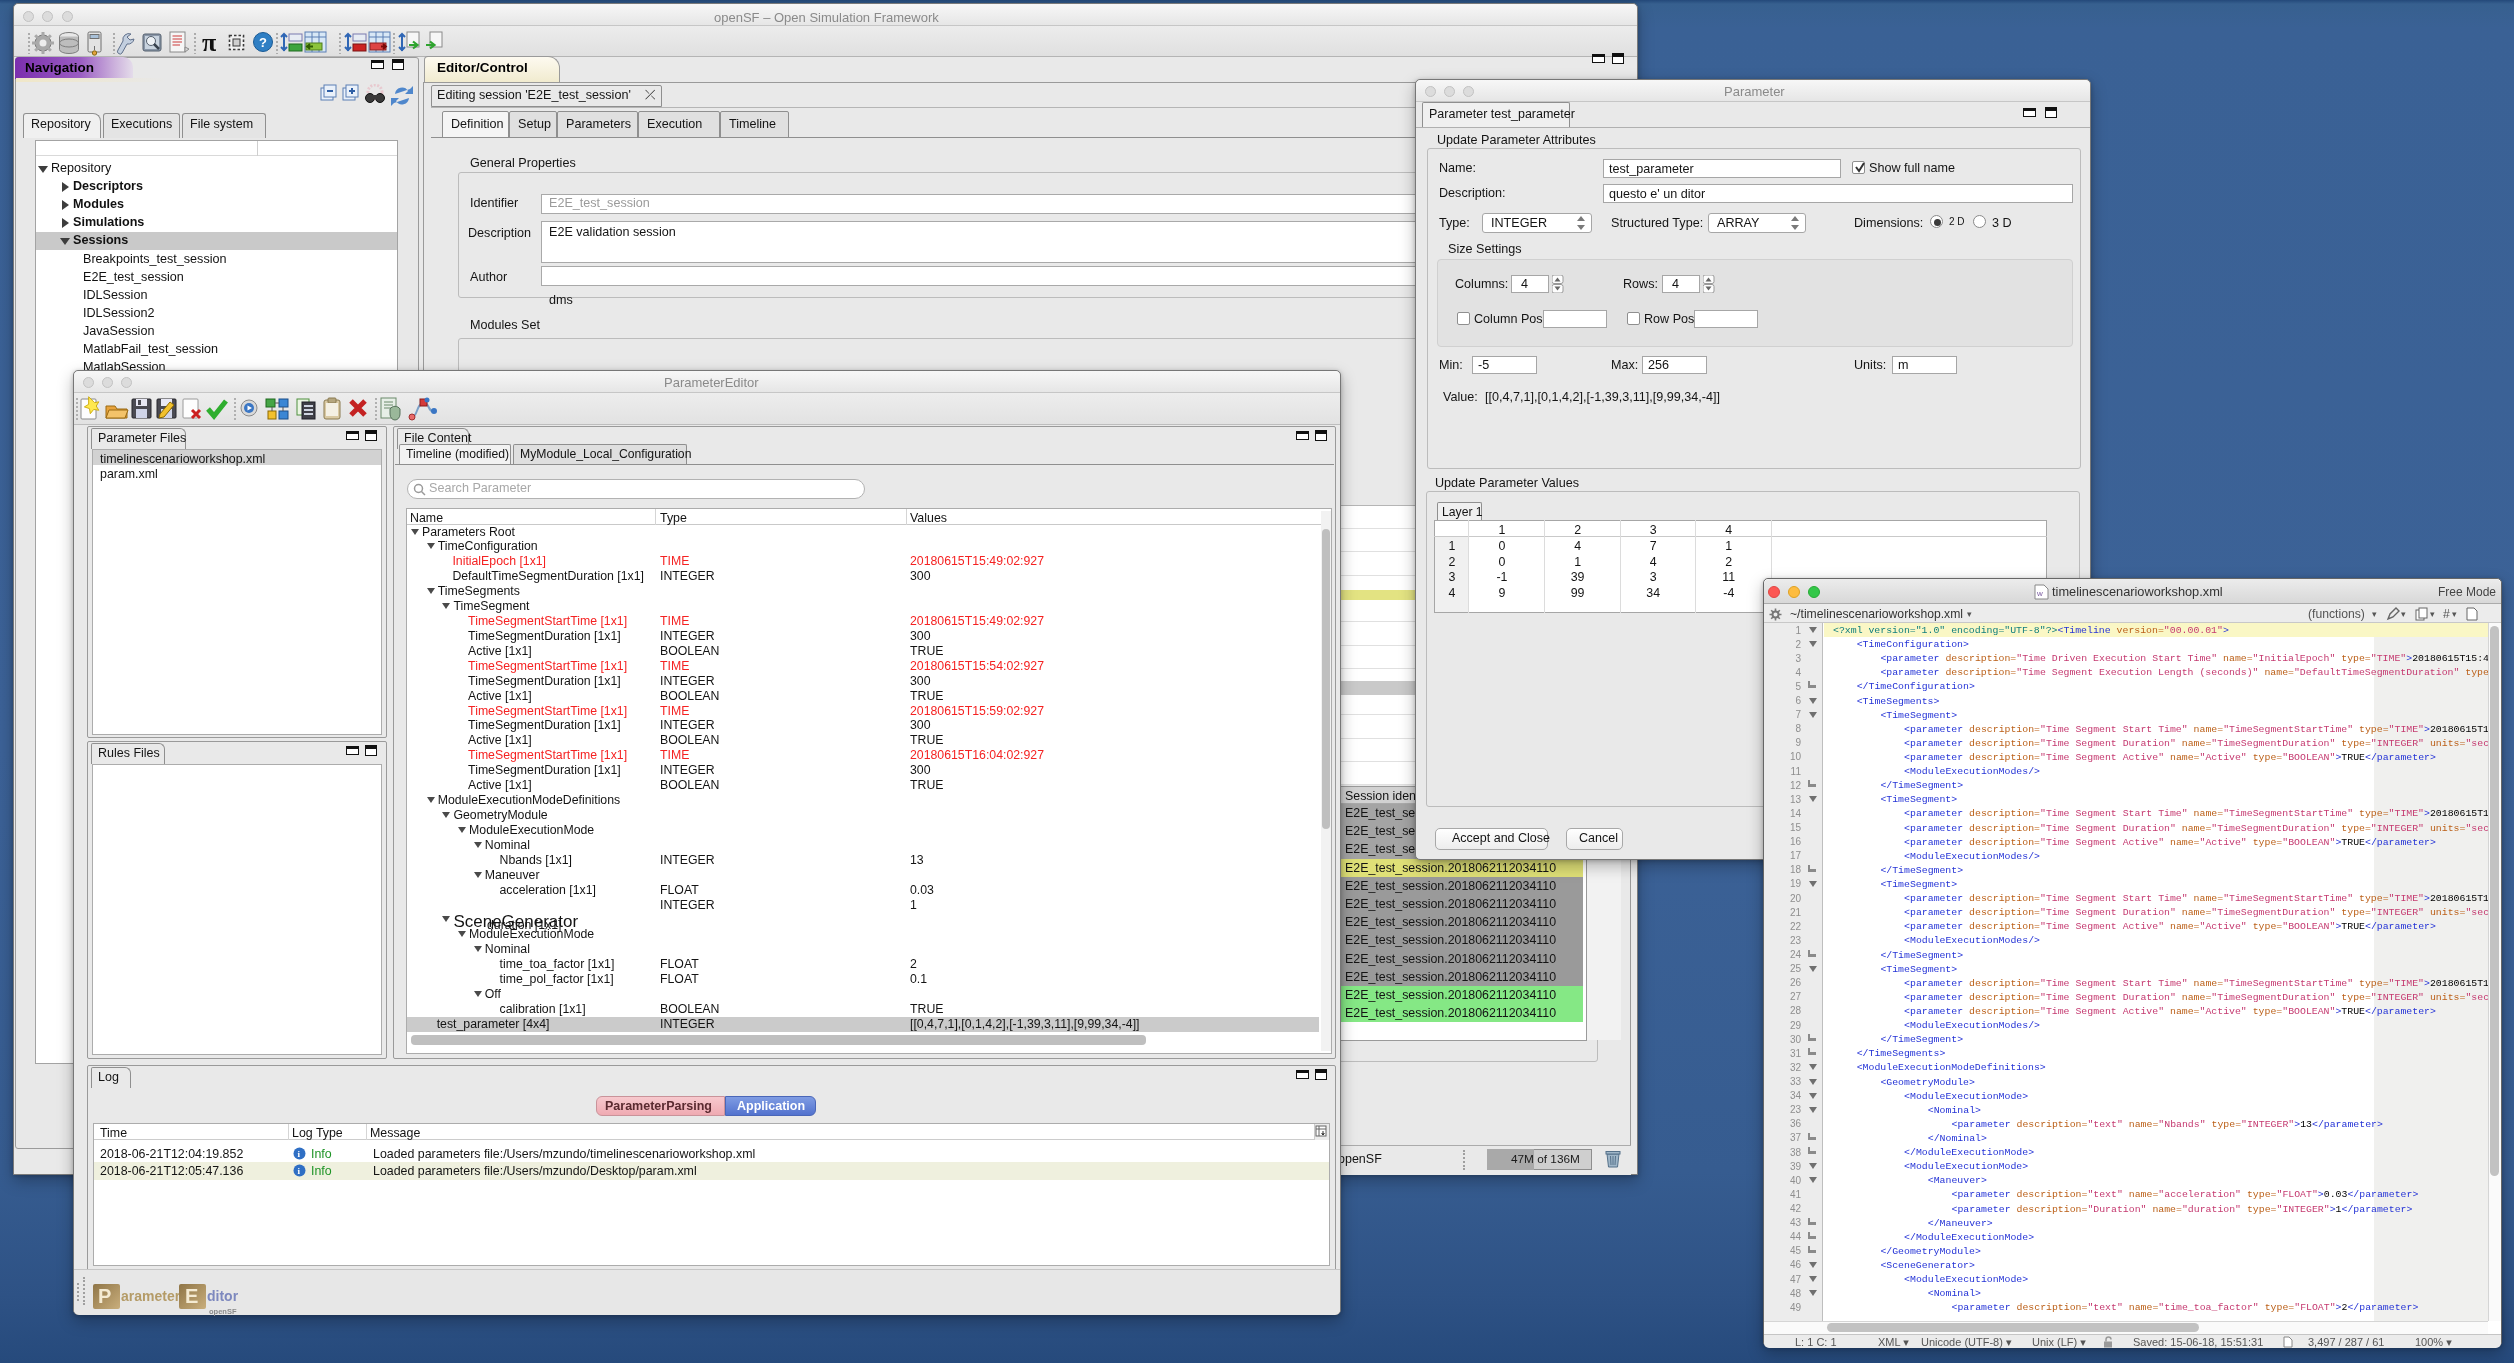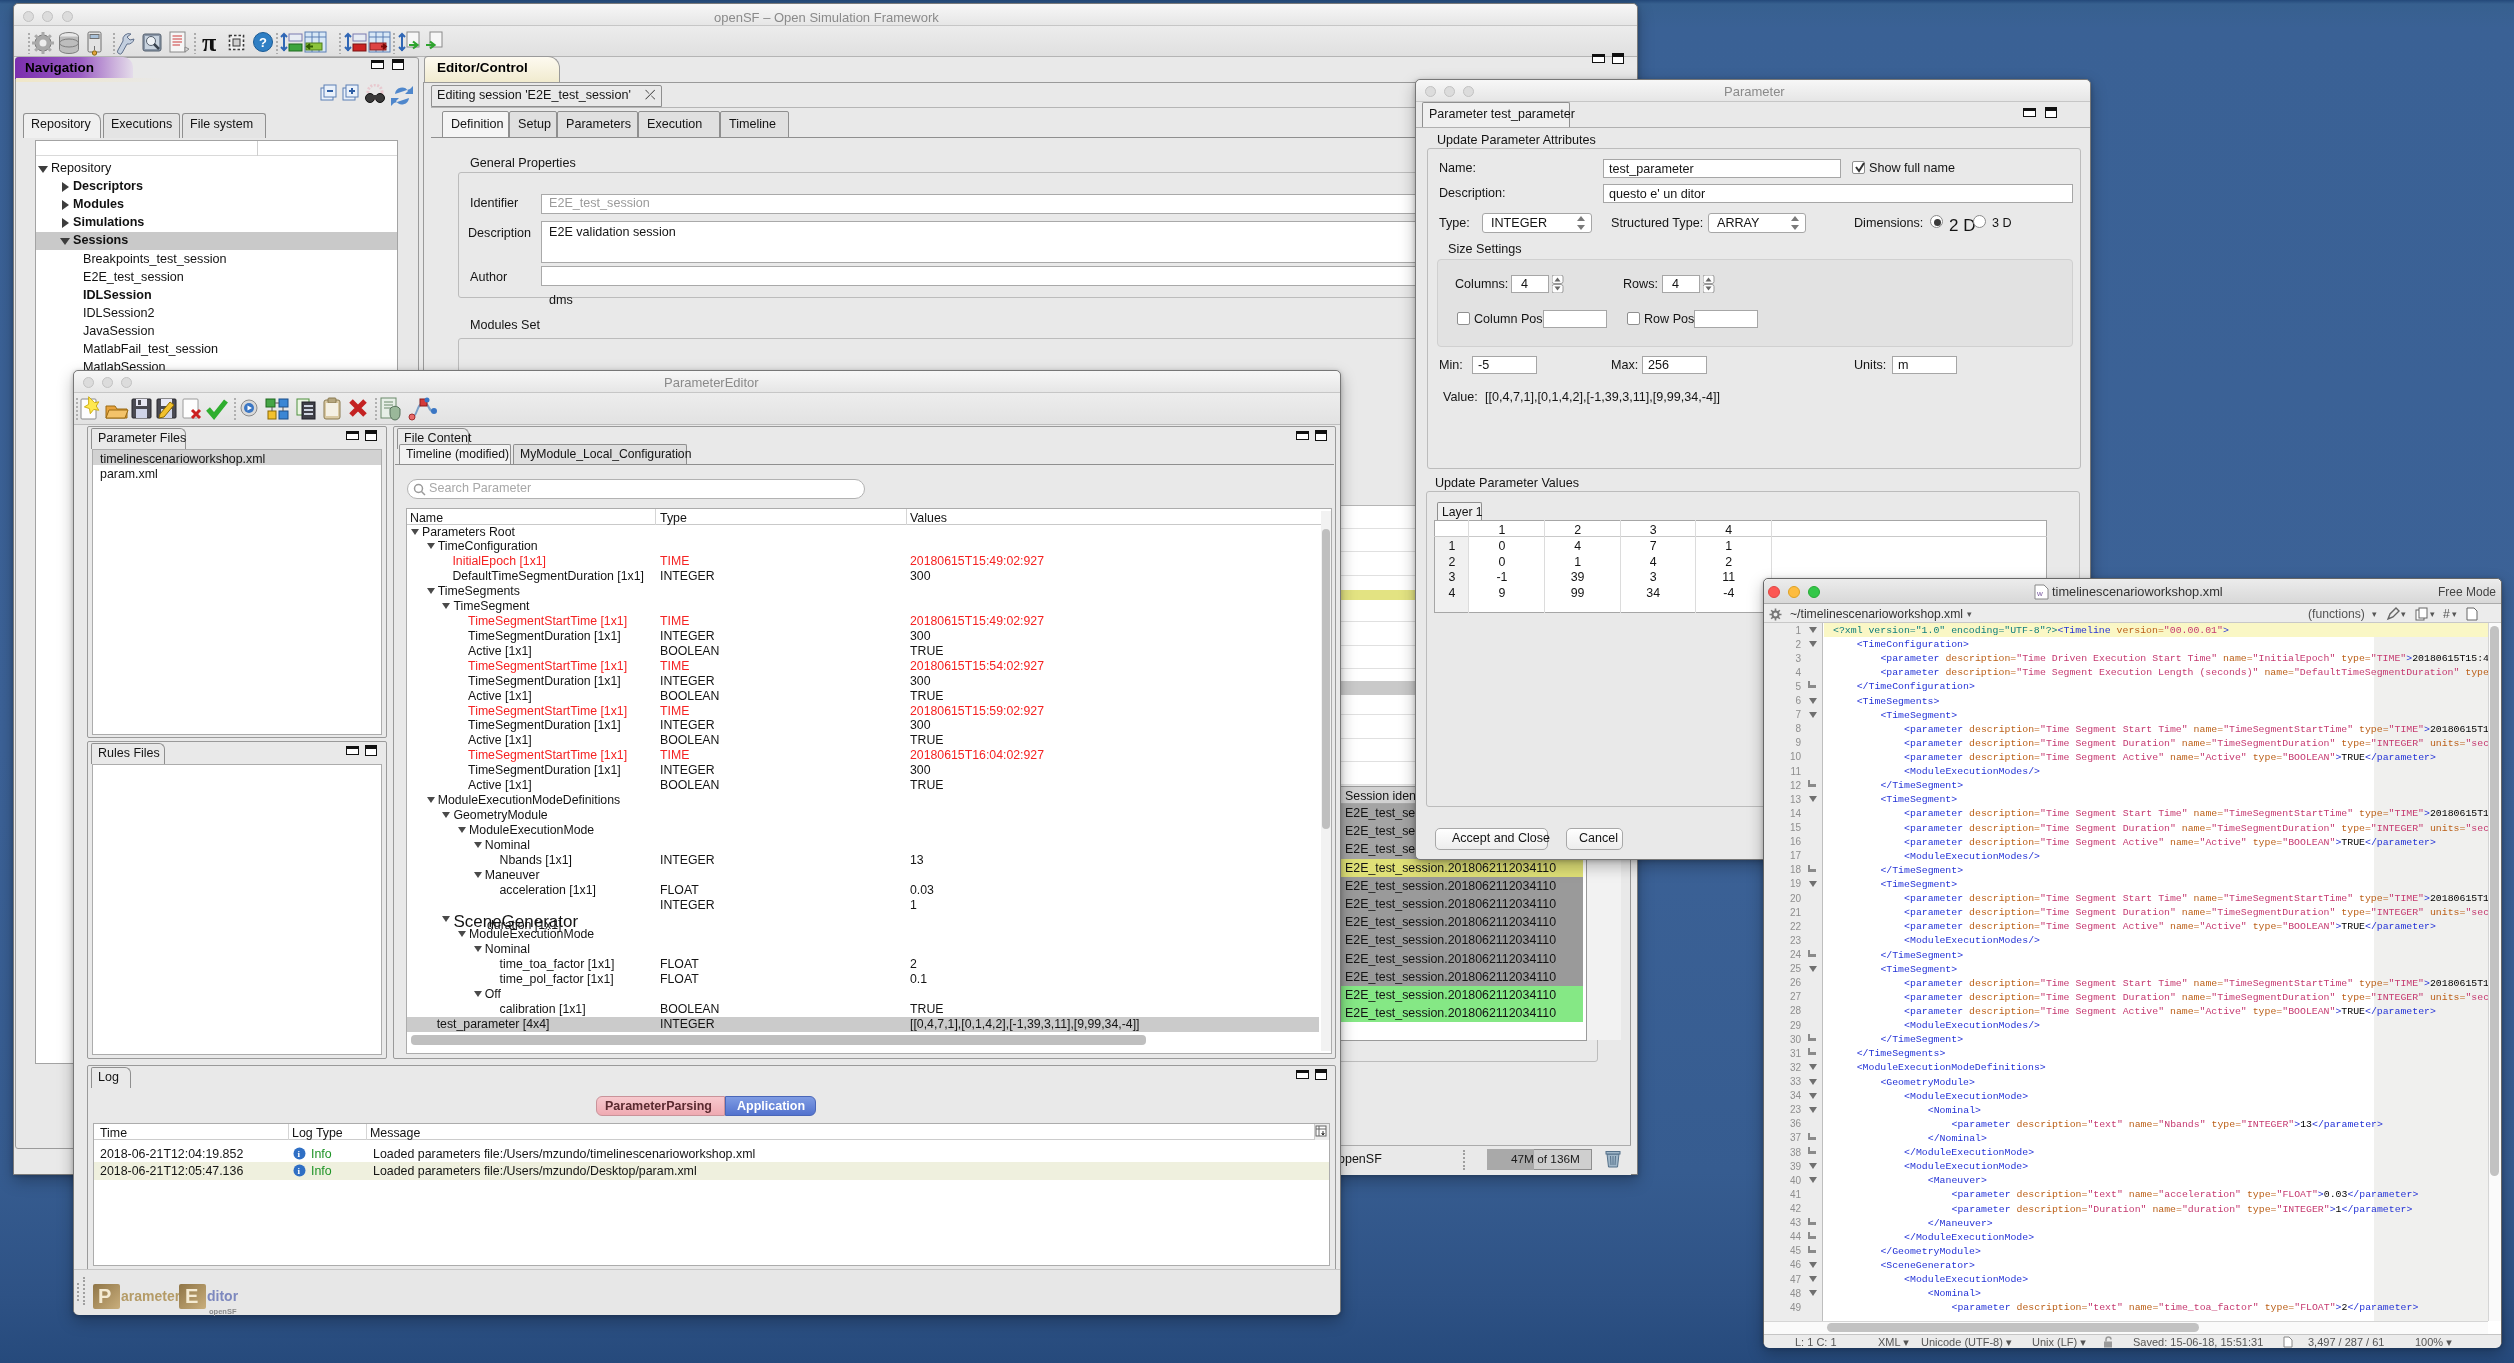--- a/index.html
+++ b/index.html
@@ -160,21 +160,21 @@
 <div class="abs" style="left:59px;top:175.1px;font-size:12.6px;color:#111;font-weight:bold;white-space:nowrap;">Descriptors</div>
 <div class="abs" style="left:48px;top:196.2px;width:0;height:0;border-top:5px solid transparent;border-bottom:5px solid transparent;border-left:7px solid #3d3d3d;"></div>
 <div class="abs" style="left:59px;top:193.2px;font-size:12.6px;color:#111;font-weight:bold;white-space:nowrap;">Modules</div>
 <div class="abs" style="left:48px;top:214.3px;width:0;height:0;border-top:5px solid transparent;border-bottom:5px solid transparent;border-left:7px solid #3d3d3d;"></div>
 <div class="abs" style="left:59px;top:211.3px;font-size:12.6px;color:#111;font-weight:bold;white-space:nowrap;">Simulations</div>
 <div class="abs" style="left:22px;top:228.4px;width:361px;height:18px;background:#c9c9c9;"></div>
 <div class="abs" style="left:46px;top:234.4px;width:0;height:0;border-left:5px solid transparent;border-right:5px solid transparent;border-top:7px solid #3d3d3d;"></div>
 <div class="abs" style="left:59px;top:229.4px;font-size:12.6px;color:#111;font-weight:bold;white-space:nowrap;">Sessions</div>
 <div class="abs" style="left:69px;top:247.5px;font-size:12.6px;color:#111;font-weight:normal;white-space:nowrap;">Breakpoints_test_session</div>
 <div class="abs" style="left:69px;top:265.6px;font-size:12.6px;color:#111;font-weight:normal;white-space:nowrap;">E2E_test_session</div>
-<div class="abs" style="left:69px;top:283.7px;font-size:12.6px;color:#111;font-weight:bold;white-space:nowrap;text-align:right;">IDLSession</div>
+<div class="abs" style="left:69px;top:283.7px;font-size:12.6px;color:#111;font-weight:normal;white-space:nowrap;text-align:right;">IDLSession</div>
 <div class="abs" style="left:69px;top:301.8px;font-size:12.6px;color:#111;font-weight:normal;white-space:nowrap;">IDLSession2</div>
 <div class="abs" style="left:69px;top:319.9px;font-size:12.6px;color:#111;font-weight:normal;white-space:nowrap;">JavaSession</div>
 <div class="abs" style="left:69px;top:338px;font-size:12.6px;color:#111;font-weight:normal;white-space:nowrap;">MatlabFail_test_session</div>
 <div class="abs" style="left:69px;top:356.1px;font-size:12.6px;color:#111;font-weight:normal;white-space:nowrap;">MatlabSession</div>
 </div>
   </div>
 <div class="abs" style="left:423px;top:56px;width:1209px;height:1119px;">
 <div class="abs" style="left:1px;top:0px;width:136px;height:26px;background:linear-gradient(#fdfaf0,#f1ebcf);border:1px solid #9a9a9a;border-bottom:none;border-radius:4px 12px 0 0;"></div>
 <div class="abs" style="left:14px;top:4px;font-size:13.5px;color:#000;font-weight:bold;white-space:nowrap;">Editor/Control</div>
 <div class="abs" style="left:0px;top:26px;width:1208px;height:1093px;background:#e9e9e9;border:1px solid #9a9a9a;"></div>
@@ -563,21 +563,21 @@
       </svg>
 <div class="abs" style="left:195px;top:136px;font-size:12.6px;color:#141414;font-weight:normal;white-space:nowrap;">Structured Type:</div>
 <div class="abs" style="left:292px;top:133px;width:98px;height:20px;background:#fff;border:1px solid #a6a6a6;border-radius:3px;"></div>
 <div class="abs" style="left:301px;top:136px;font-size:12.6px;color:#141414;font-weight:normal;white-space:nowrap;">ARRAY</div>
 <svg class="abs" style="left:373px;top:135px;" width="12" height="16">
         <path d="M6 1 l4 5 h-8z M6 15 l-4 -5 h8z" fill="#7a7a7a"></path>
       </svg>
 <div class="abs" style="left:438px;top:136px;font-size:12.6px;color:#141414;font-weight:normal;white-space:nowrap;">Dimensions:</div>
 <div class="abs" style="left:514px;top:135px;width:13px;height:13px;border-radius:50%;background:#fff;border:1px solid #8a8a8a;"></div>
 <div class="abs" style="left:517.5px;top:138.5px;width:7px;height:7px;border-radius:50%;background:#3a3a3a;"></div>
-<div class="abs" style="left:533px;top:136px;font-size:17px;color:#141414;font-weight:normal;white-space:nowrap;">2 D</div>
+<div class="abs" style="left:533px;top:136px;font-size:10px;color:#141414;font-weight:normal;white-space:nowrap;">2 D</div>
 <div class="abs" style="left:557px;top:135px;width:13px;height:13px;border-radius:50%;background:#fff;border:1px solid #8a8a8a;"></div>
 <div class="abs" style="left:576px;top:136px;font-size:12.6px;color:#141414;font-weight:normal;white-space:nowrap;">3 D</div>
 <div class="abs" style="left:32px;top:162px;font-size:12.6px;color:#141414;font-weight:normal;white-space:nowrap;">Size Settings</div>
 <div class="abs" style="left:21px;top:179px;width:636px;height:88px;background:#e2e2e2;border:1px solid #d0d0d0;border-radius:4px;"></div>
 <div class="abs" style="left:39px;top:197px;font-size:12.6px;color:#141414;font-weight:normal;white-space:nowrap;">Columns:</div>
 <div class="abs" style="left:95px;top:195px;width:38px;height:18px;background:#fff;border:1px solid #a6a6a6;"></div>
 <div class="abs" style="left:105px;top:197px;font-size:12.6px;color:#141414;font-weight:normal;white-space:nowrap;">4</div>
 <svg class="abs" style="left:136px;top:195px;" width="12" height="18">
         <rect x="0" y="0" width="11" height="8.5" rx="2" fill="#fdfdfd" stroke="#9a9a9a"></rect>
         <rect x="0" y="9.5" width="11" height="8.5" rx="2" fill="#fdfdfd" stroke="#9a9a9a"></rect>

